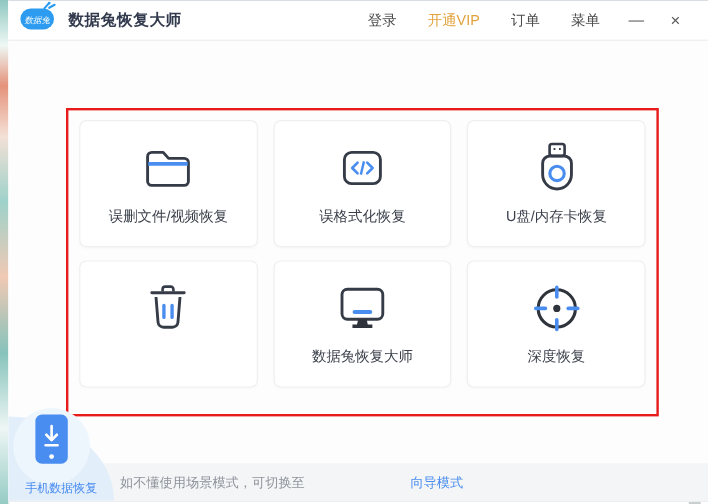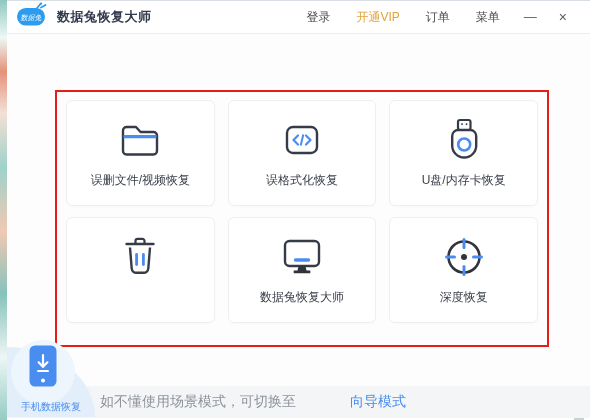--- a/index.html
+++ b/index.html
@@ -34,21 +34,21 @@
     border:2px solid #e81b1b; }
   .card-grid { position:absolute; inset:0; padding:8px 9px 22px 9px; display:grid;
     grid-template-columns:repeat(3,1fr); grid-template-rows:repeat(2,1fr); gap:11px 13px; }
   .card { background:#fff; border:1px solid #efefef; border-radius:6px; cursor:pointer;
     display:flex; flex-direction:column; align-items:center; padding-top:16px; box-shadow:0 1px 2px rgba(0,0,0,.02); }
   .card-icon { height:46px; display:flex; align-items:center; justify-content:center; }
   .card-label { font-size:12px; color:#3a3f4a; margin-top:9px; }
 
   
   .footer-bar { position:absolute; left:0; right:0; top:385px; height:32px; background:#f4f5f6;
-    display:flex; align-items:center; font-size:14px; color:#8e939c; padding-left:93px; }
+    display:flex; align-items:center; font-size:11px; color:#8e939c; padding-left:93px;gap:34px; }
   .footer-bar a { color:#4a8df0; text-decoration:none; margin-left:6px; cursor:pointer;padding-left:48px; }
 
   
   .corner-panel { position:absolute; left:0; bottom:0; width:88px; height:70px;
     background:#e2eefa; border-top-right-radius:100% 100%; }
   .halo { position:absolute; left:4px; bottom:13px; width:64px; height:64px; border-radius:50%;
     background:#edf5fd; }
   .phone-module { position:absolute; left:0; bottom:0; width:88px; height:76px; cursor:pointer; }
   .phone-module svg { position:absolute; left:21px; top:3px; }
   .phone-label { position:absolute; left:0; bottom:3px; width:88px; text-align:center;

